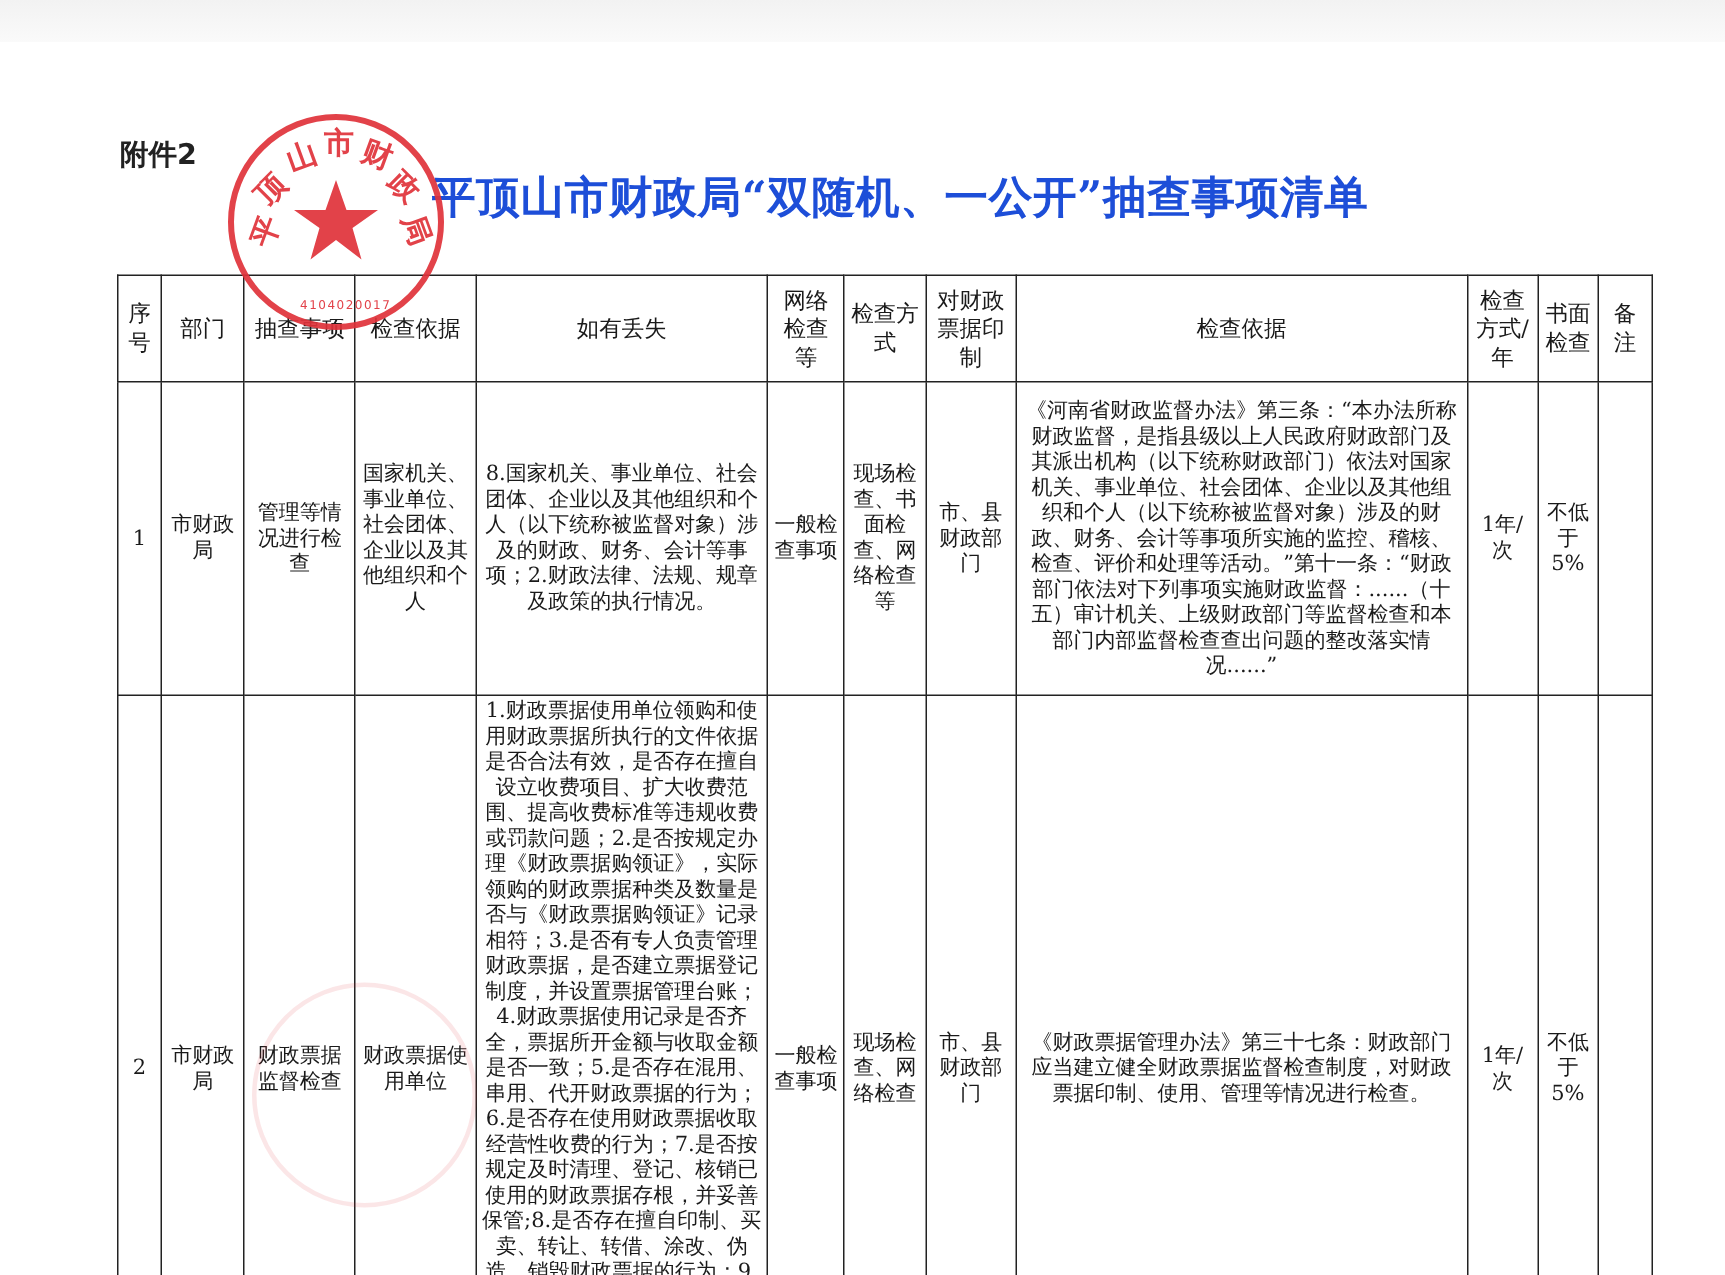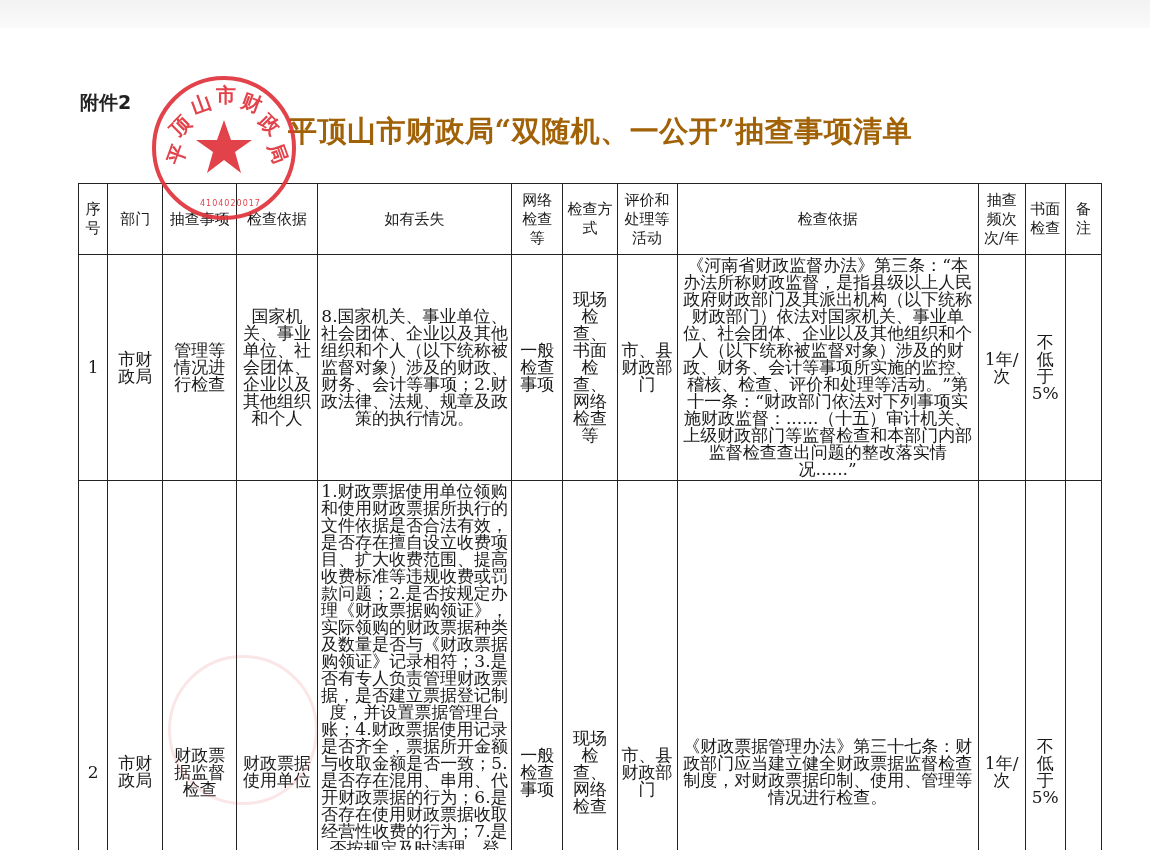--- a/index.html
+++ b/index.html
@@ -14,30 +14,30 @@
     background: linear-gradient(#f2f2f2, #fafafa);
   }
   .attachment-label {
     position: absolute; left: 80px; top: 90px;
     font-family: "DejaVu Sans", "Liberation Sans", sans-serif;
     font-size: 19px; font-weight: bold; color: #222;
   }
   .doc-title {
     position: absolute; left: 288px; top: 112px;
     font-family: "DejaVu Serif", "Liberation Serif", serif;
-    font-size: 29px; font-weight: bold; letter-spacing: 0.5px; color: #a16207;
+    font-size: 29px; font-weight: bold; letter-spacing: 0.5px; color: #1d4ed8;
     white-space: nowrap;
   }
   table.checklist {
     position: absolute; left: 78px; top: 183px;
     width: 1024px; border-collapse: collapse; table-layout: fixed;
   }
   table.checklist th, table.checklist td {
     border: 1.6px solid #222;
-    font-size: 17px; line-height: 17px;
+    font-size: 14px; line-height: 17px;
     vertical-align: middle; text-align: center;
     padding: 2px 3px; font-weight: normal;
   }
   table.checklist th { font-size: 15px; line-height: 19px; height: 66px; }
   td.left { text-align: left; }
   td.content-1 { text-align: left; font-size: 13.5px; line-height: 18px; padding: 2px 4px; }
   td.content-2 { text-align: left; font-size: 9.5px; line-height: 13.5px; padding: 2px 5px; }
   td.basis-1 { text-align: left; font-size: 13px; line-height: 18.5px; padding: 2px 4px; }
   td.basis-2 { text-align: left; font-size: 13px; line-height: 18px; padding: 2px 6px; }
   tr.row-1 td { height: 204px; }
@@ -80,23 +80,23 @@
   </colgroup>
   <thead>
     <tr>
       <th>序号</th>
       <th>部门</th>
       <th>抽查事项</th>
       <th>检查依据</th>
       <th>如有丢失</th>
       <th>网络检查等</th>
       <th>检查方式</th>
-      <th>评价和处理等活动</th>
+      <th>对财政票据印制</th>
       <th>检查依据</th>
-      <th>抽查频次次/年</th>
+      <th>检查方式/年</th>
       <th>书面检查</th>
       <th>备注</th>
     </tr>
   </thead>
   <tbody>
     <tr class="row-1">
       <td>1</td>
       <td>市财政局</td>
       <td>管理等情况进行检查</td>
       <td class="left">国家机关、事业单位、社会团体、企业以及其他组织和个人</td>

